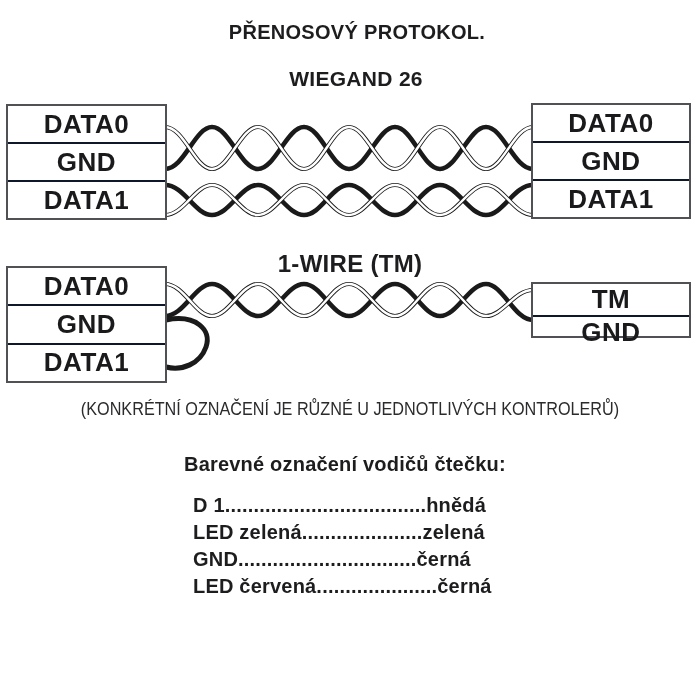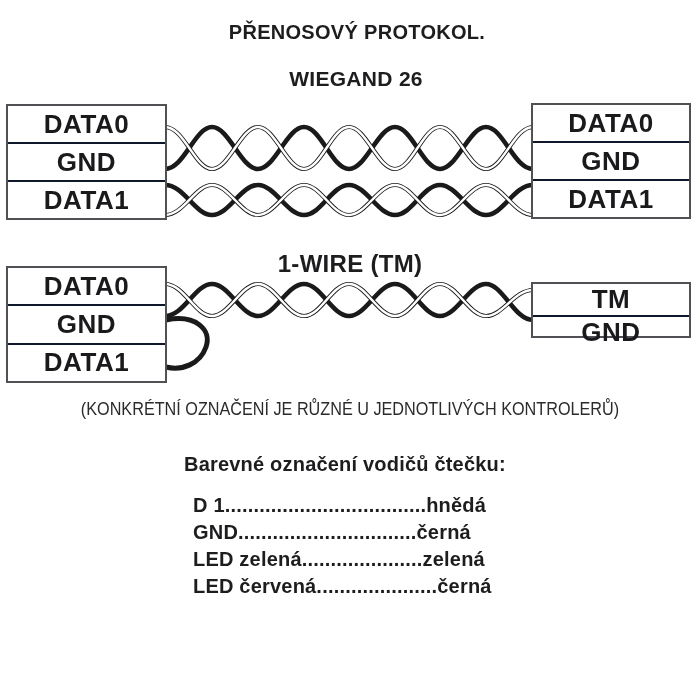--- a/index.html
+++ b/index.html
@@ -86,18 +86,18 @@
   <div class="box" id="ow-right">
     <div class="row">TM</div>
     <div class="row">GND</div>
   </div>
 
   <div class="abs center note">(KONKRÉTNÍ OZNAČENÍ JE RŮZNÉ U JEDNOTLIVÝCH KONTROLERŮ)</div>
 
   <div class="abs legend">
     <div class="legend-title">Barevné označení vodičů čtečku:</div>
     <div class="legend-line">D 1...................................hnědá</div>
+    <div class="legend-line">LED zelená.....................zelená</div>
     <div class="legend-line">GND...............................černá</div>
-    <div class="legend-line">LED zelená.....................zelená</div>
     <div class="legend-line">LED červená.....................černá</div>
   </div>
 
 </div>
 
 </body></html>

